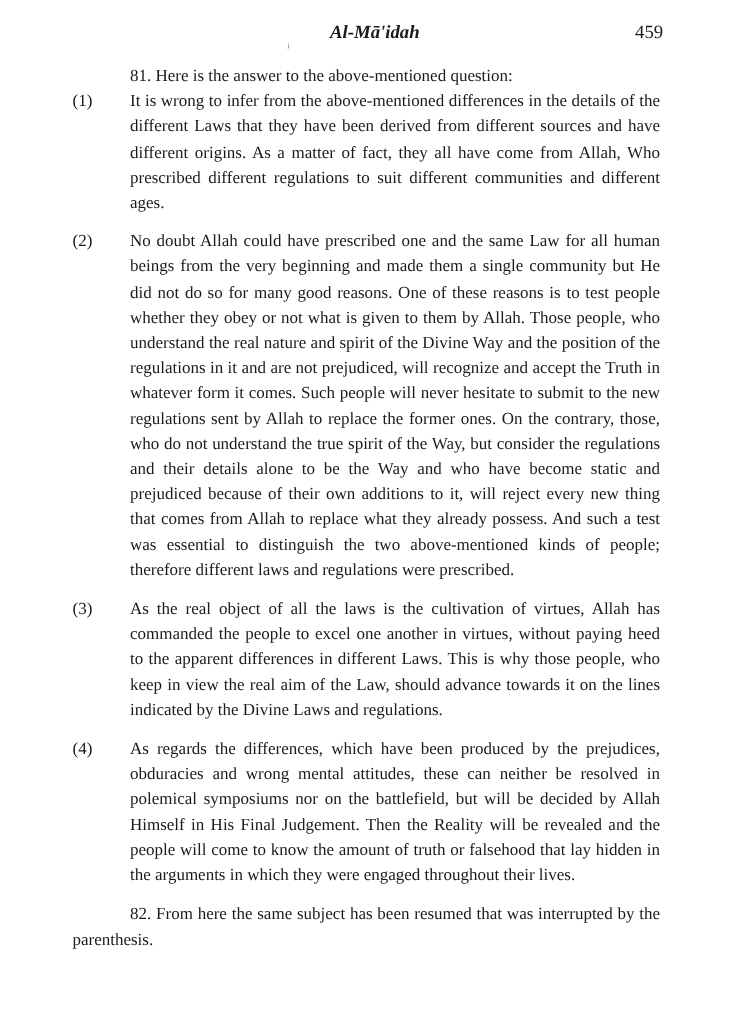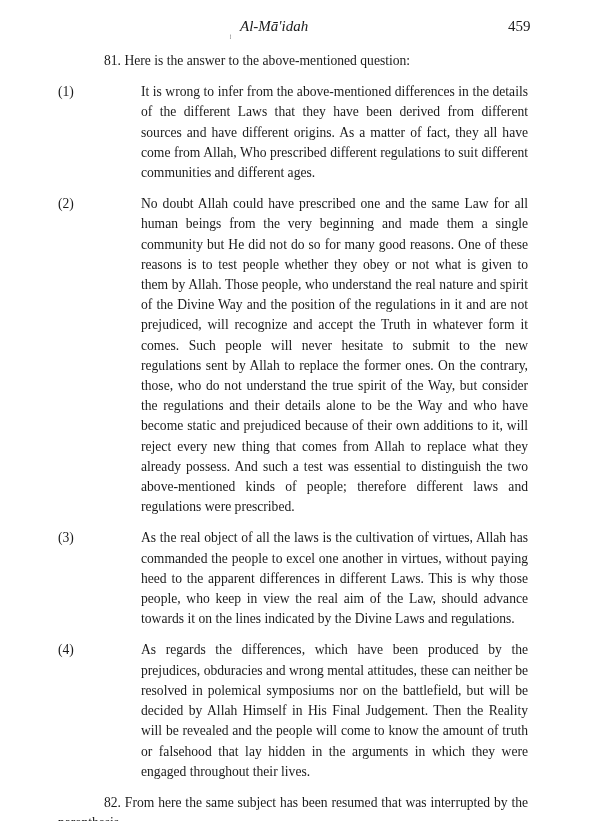--- a/index.html
+++ b/index.html
@@ -24,24 +24,25 @@
     }
     .running-head {
       position: absolute;
       top: 16px;
       left: 0;
       width: 600px;
       height: 24px;
     }
     .running-title {
       position: absolute;
-      left: 240px;
+      left: 264px;
       top: 0;
       font-style: italic;
       font-size: 15px;
+      font-weight: bold;
     }
     .page-number {
       position: absolute;
       left: 474px;
       top: 0;
       font-size: 15px;
       margin-left: 34px;
     }
     .speck {
       position: absolute;
@@ -58,34 +59,32 @@
     }
     p {
       margin: 0;
       text-align: justify;
     }
     .cont-para {
       margin-bottom: 10px;
     }
     .indent-para {
       text-indent: 46px;
-      margin-bottom: 11px;
     }
     .item {
       display: flex;
       margin-bottom: 11px;
     }
     .item-num {
       width: 46px;
       flex: 0 0 46px;
     }
     .item-text {
       flex: 1 1 auto;
       text-align: justify;
-      margin-left: 37px;
     }
     .last-para {
       text-indent: 46px;
       margin-top: 0;
     }
   </style>
 </head>
 <body>
 
 <div class="page">

